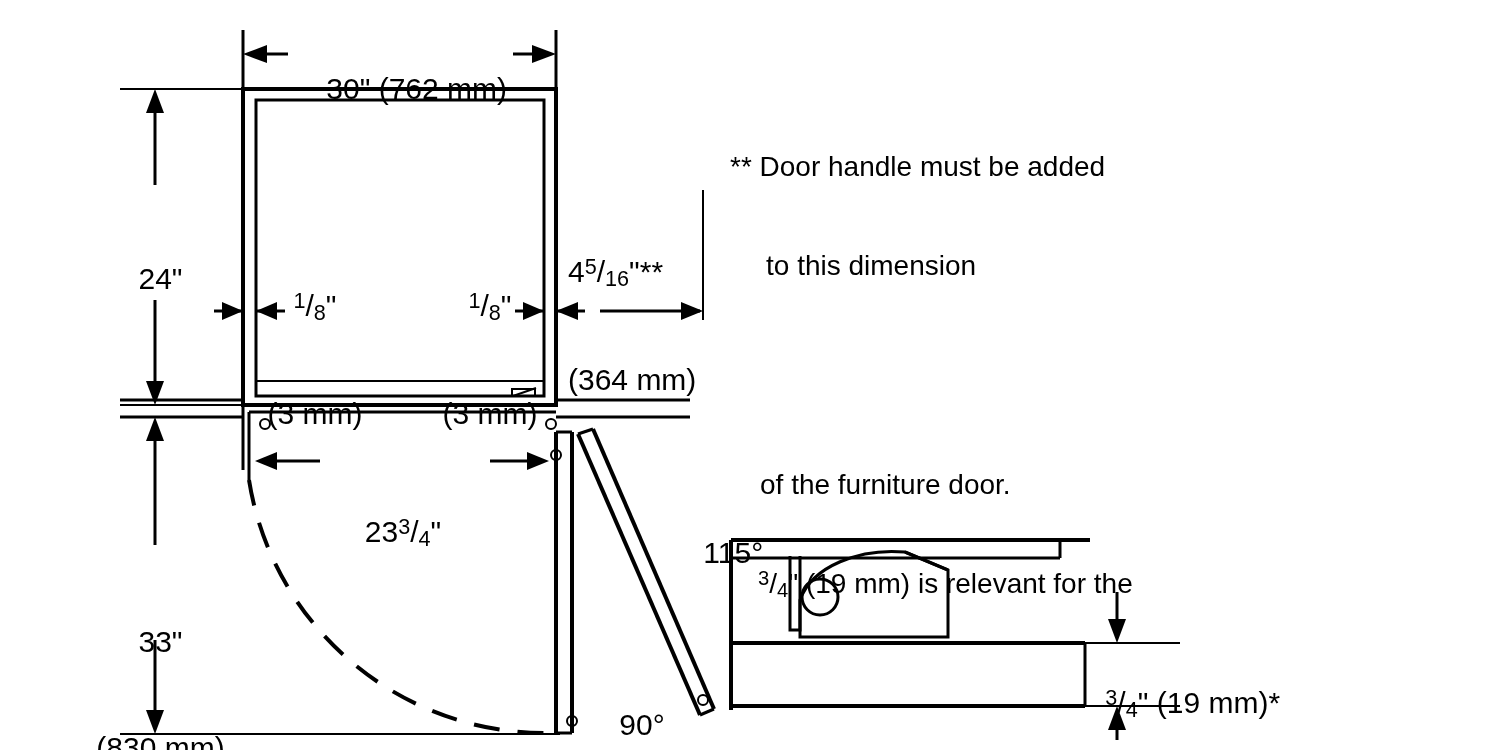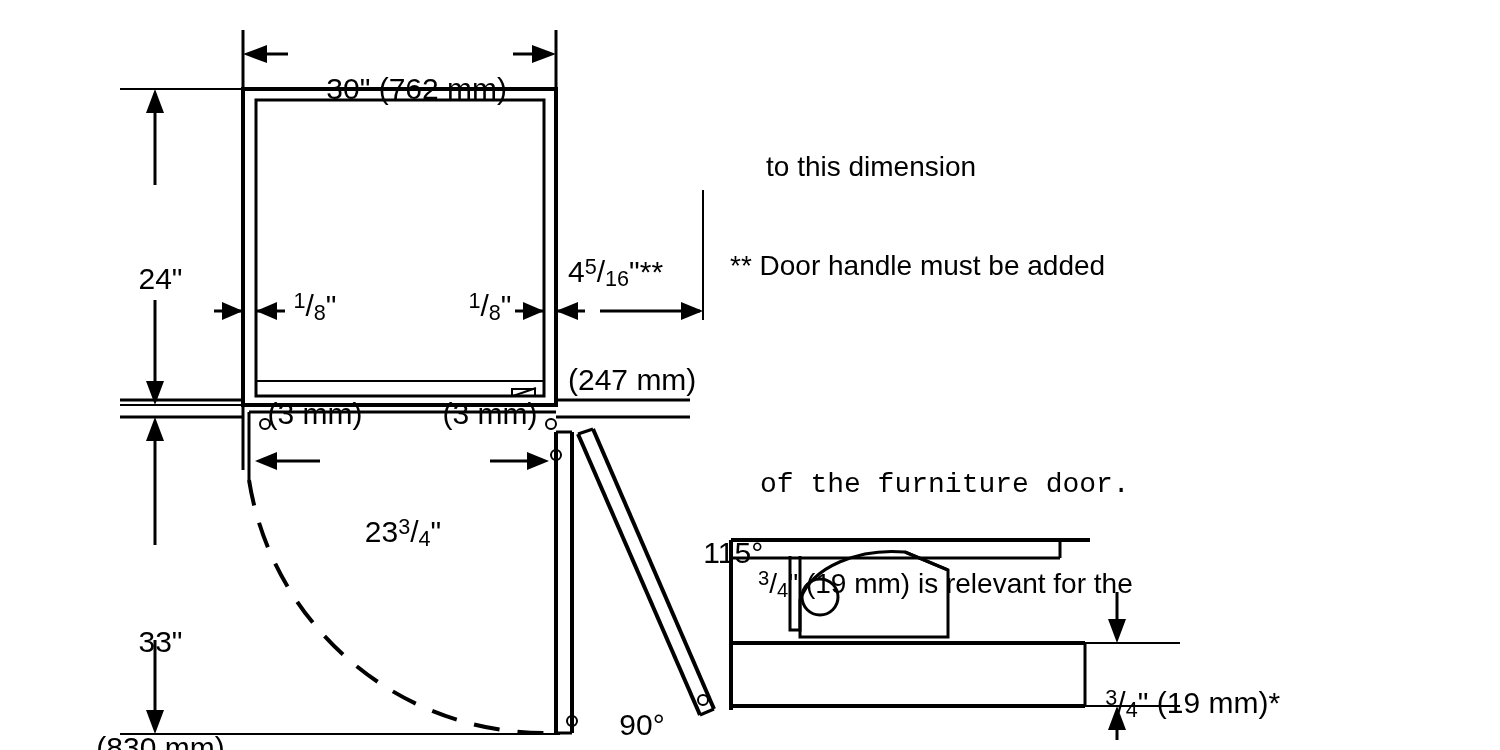--- a/index.html
+++ b/index.html
@@ -171,43 +171,43 @@
     <span class="stack">(3 mm)</span>
   </div>
 
   <div class="lbl sz30 c" style="left:425px; top:217px; width:130px;">
     <span class="stack"><span class="frac">1</span>/<span class="fracden">8</span><span>"</span></span>
     <span class="stack">(3 mm)</span>
   </div>
 
   <div class="lbl sz30" style="left:568px; top:183px; width:200px;">
     <span class="stack"><span>4</span><span class="frac">5</span>/<span class="fracden">16</span><span>"**</span></span>
-    <span class="stack">(247 mm)</span>
+    <span class="stack">(364 mm)</span>
   </div>
 
   <div class="lbl sz30 c" style="left:288px; top:443px; width:230px;">
     <span class="stack"><span>23</span><span class="frac">3</span>/<span class="fracden">4</span><span>"</span></span>
   </div>
 
   <div class="lbl sz30" style="left:670px; top:500px;">
     <span>115°</span>
   </div>
 
   <div class="lbl sz30" style="left:586px; top:672px;">
     <span>90°</span>
   </div>
 
   <div class="lbl sz30" style="left:1072px; top:650px;">
     <span class="frac">3</span>/<span class="fracden">4</span><span>"</span><span> </span><span>(19 mm)*</span>
   </div>
 
   <div class="lbl note" style="left:730px; top:84px; width:560px;">
+    <span class="stack"><span>**</span> <span>Door handle must be added</span></span>
     <span class="stack" style="padding-left:36px;">to this dimension</span>
-    <span class="stack"><span>**</span> <span>Door handle must be added</span></span>
   </div>
 
   <div class="lbl note" style="left:730px; top:402px; width:700px;">
-    <span class="stack" style="padding-left:30px;font-family:Liberation Mono, monospace;">of the furniture door.</span>
+    <span class="stack" style="padding-left:30px;">of the furniture door.</span>
     <span class="stack" style="padding-left:28px;"><span class="frac">3</span>/<span class="fracden">4</span><span>"</span><span> (19 mm) is relevant for the</span></span>
     
   </div>
 
 </div>
 
 </body></html>

